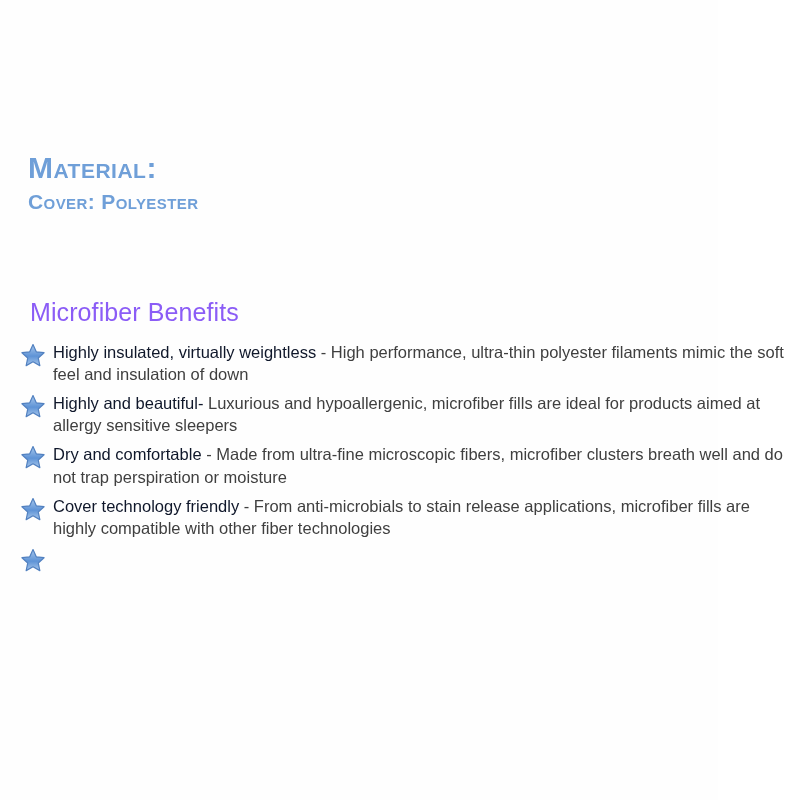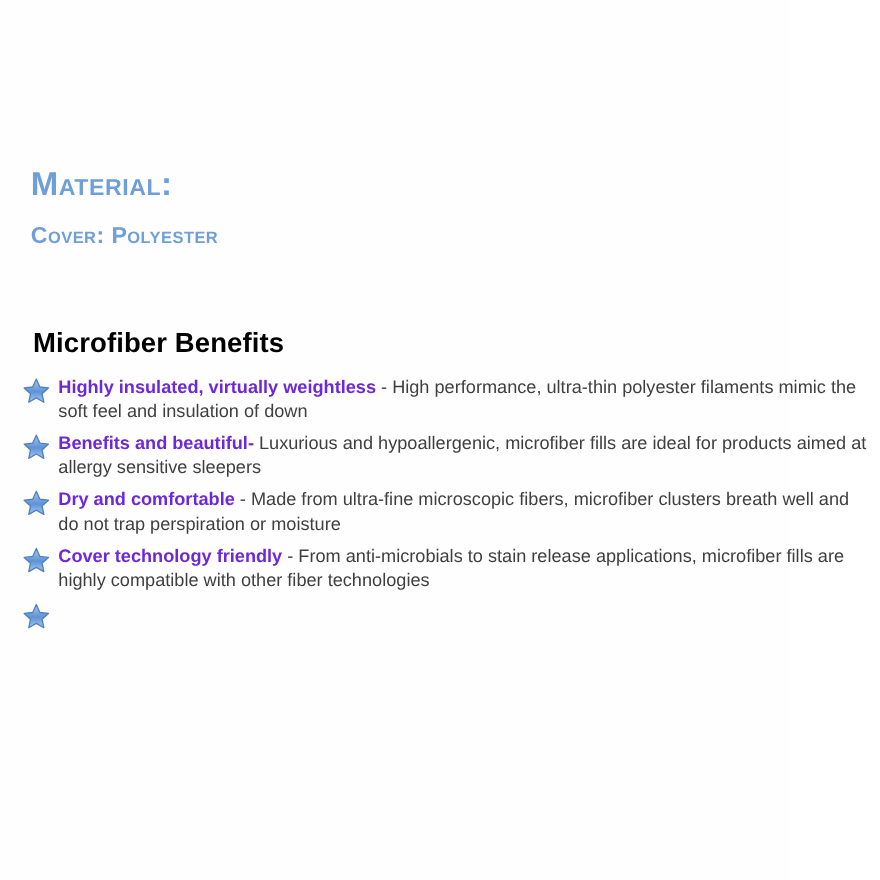--- a/index.html
+++ b/index.html
@@ -47,32 +47,32 @@
     font-size: 21px;
     font-weight: bold;
     color: #6f9fd8;
     font-variant: small-caps;
     letter-spacing: 0.4px;
     line-height: 1.42;
     margin: 0;
     white-space: pre;
   }
   .material-sublines {
-    margin-top: 16px;
+    margin-top: 3px;
   }
 
   
   .benefits-heading {
     position: absolute;
     left: 30px;
     top: 298px;
     font-family: "Liberation Sans", sans-serif;
     font-size: 25px;
-    font-weight: bold;
-    color: #000000;
+    font-weight: normal;
+    color: #8b5cf6;
     letter-spacing: 0.1px;
     margin: 0;
     white-space: pre;
   }
 
   
   .benefits-list {
     position: absolute;
     left: 20px;
     top: 341px;
@@ -94,22 +94,22 @@
   .star-icon {
     position: absolute;
     left: 0px;
     top: 1px;
     width: 26px;
     height: 26px;
     display: block;
   }
 
   .benefit-term {
-    font-weight: bold;
-    color: #6d28d9;
+    font-weight: normal;
+    color: #0f172a;
   }
 
   .benefit-desc {
     font-weight: normal;
     color: #3f3f3f;
   }
 </style>
 </head>
 <body>
 
@@ -137,21 +137,21 @@
         </svg><span class="benefit-term">Highly insulated, virtually weightless</span><span class="benefit-desc"> - High performance, ultra-thin polyester filaments mimic the soft feel and insulation of down</span></li>
       <li class="benefit-item"><svg class="star-icon" viewBox="0 0 32 32">
           <defs>
             <linearGradient id="starGrad1" x1="0" y1="0" x2="0" y2="1">
               <stop offset="0%" stop-color="#a9c8ec"></stop>
               <stop offset="55%" stop-color="#5e93d6"></stop>
               <stop offset="100%" stop-color="#a9c8ec"></stop>
             </linearGradient>
           </defs>
           <path d="M16 3.2 L20.0 12.1 L29.6 13.2 L22.5 19.7 L24.4 29.1 L16 24.3 L7.6 29.1 L9.5 19.7 L2.4 13.2 L12.0 12.1 Z" fill="url(#starGrad1)" stroke="#5281c0" stroke-width="1.5" stroke-linejoin="round"></path>
-        </svg><span class="benefit-term">Benefits and beautiful-</span><span class="benefit-desc"> Luxurious and hypoallergenic, microfiber fills are ideal for products aimed at allergy sensitive sleepers</span></li>
+        </svg><span class="benefit-term">Highly and beautiful-</span><span class="benefit-desc"> Luxurious and hypoallergenic, microfiber fills are ideal for products aimed at allergy sensitive sleepers</span></li>
       <li class="benefit-item"><svg class="star-icon" viewBox="0 0 32 32">
           <defs>
             <linearGradient id="starGrad2" x1="0" y1="0" x2="0" y2="1">
               <stop offset="0%" stop-color="#a9c8ec"></stop>
               <stop offset="55%" stop-color="#5e93d6"></stop>
               <stop offset="100%" stop-color="#a9c8ec"></stop>
             </linearGradient>
           </defs>
           <path d="M16 3.2 L20.0 12.1 L29.6 13.2 L22.5 19.7 L24.4 29.1 L16 24.3 L7.6 29.1 L9.5 19.7 L2.4 13.2 L12.0 12.1 Z" fill="url(#starGrad2)" stroke="#5281c0" stroke-width="1.5" stroke-linejoin="round"></path>
         </svg><span class="benefit-term">Dry and comfortable</span><span class="benefit-desc"> - Made from ultra-fine microscopic fibers, microfiber clusters breath well and do not trap perspiration or moisture</span></li>

